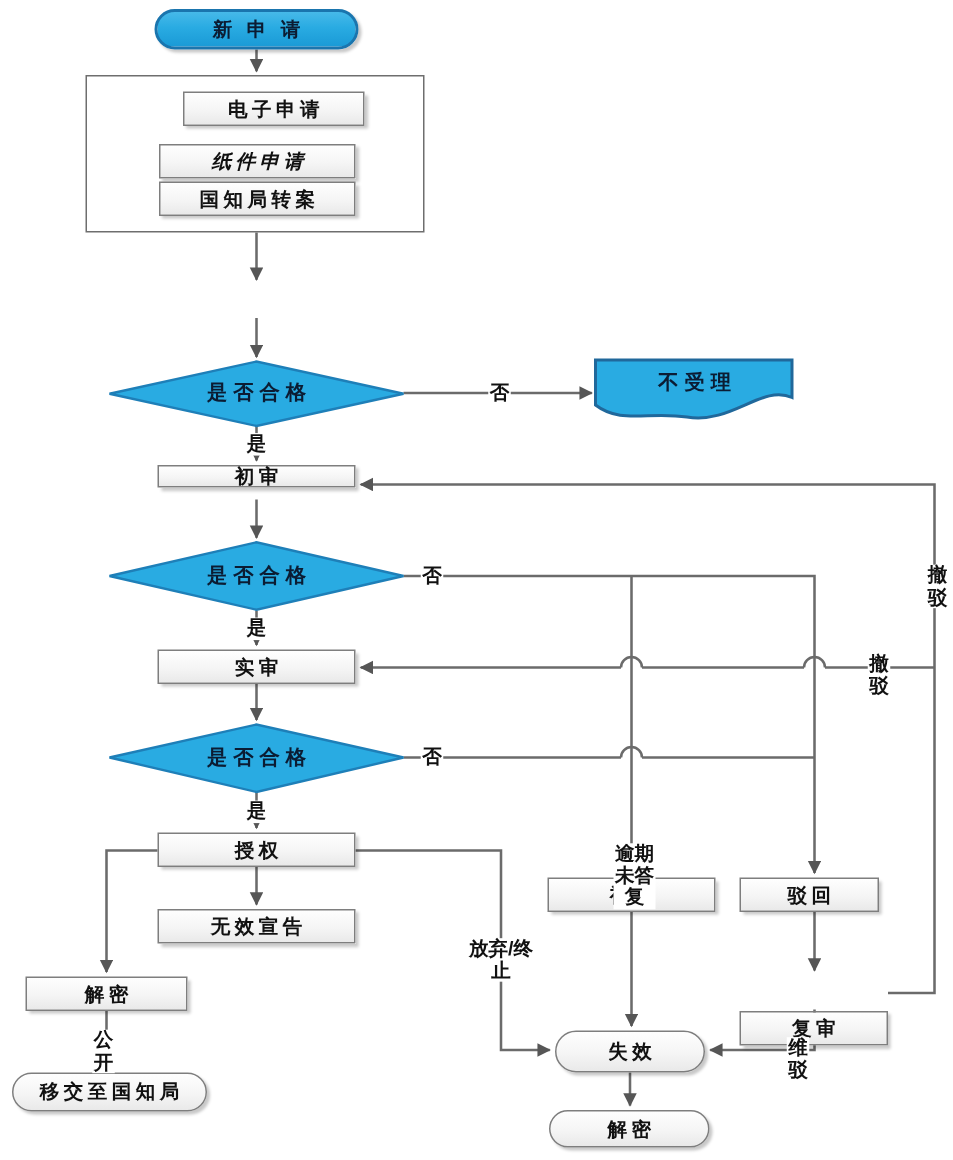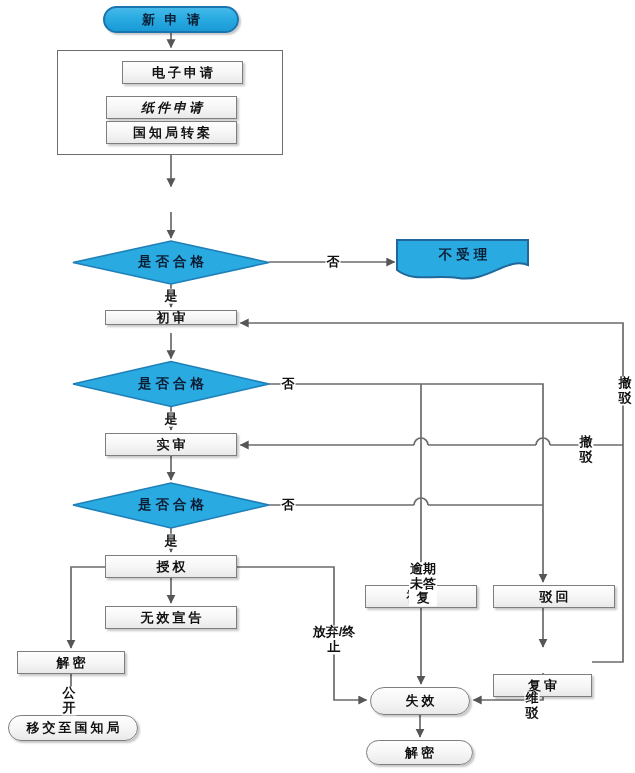--- a/index.html
+++ b/index.html
@@ -117,21 +117,21 @@
   <div class="box" style="left:105px;top:606px;width:132px;height:23px;">
     <span>无效宣告</span>
   </div>
   <div class="box" style="left:17px;top:651px;width:108px;height:23px;">
     <span>解密</span>
   </div>
 
   <div class="box" style="left:365px;top:585px;width:112px;height:23px;">
     <span>视撤</span>
   </div>
-  <div class="box" style="left:493px;top:585px;width:122px;height:23px;">
+  <div class="box" style="left:493px;top:585px;width:93px;height:23px;">
     <span>驳回</span>
   </div>
   <div class="box" style="left:493px;top:650px;width:99px;height:23px;margin-top:24px;">
     <span>复审</span>
   </div>
 
   <div class="box pill" style="left:8px;top:715px;width:130px;height:26px;">
     <span>移交至国知局</span>
   </div>
   <div class="box pill" style="left:370px;top:687px;width:100px;height:28px;">

